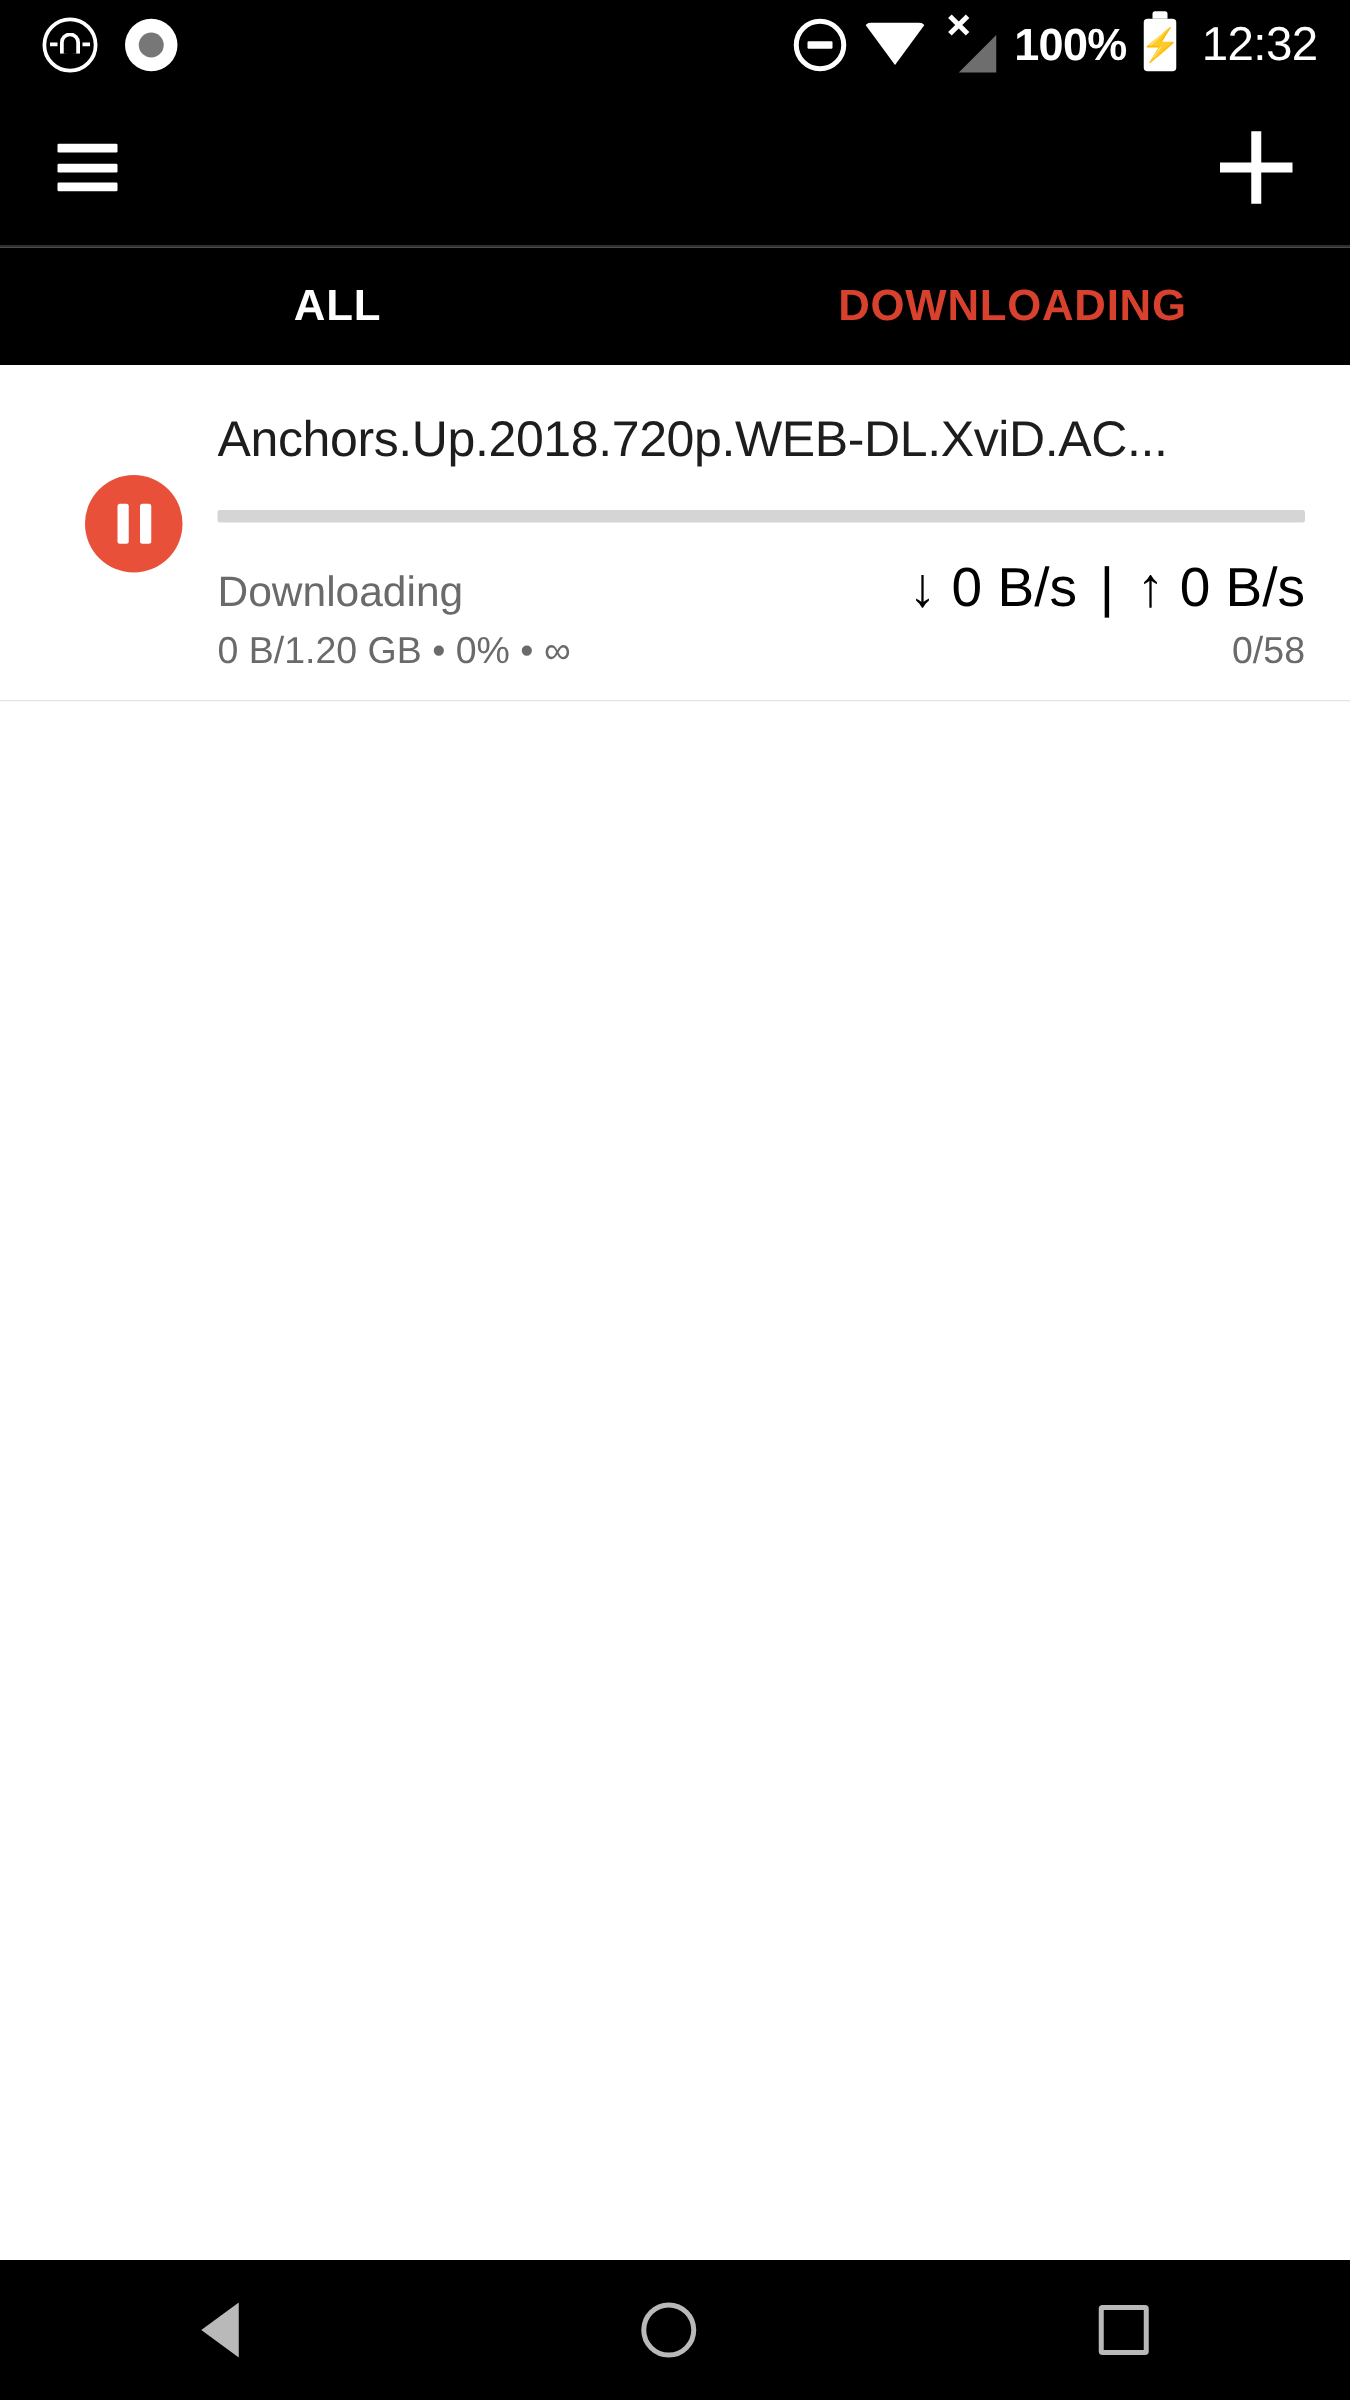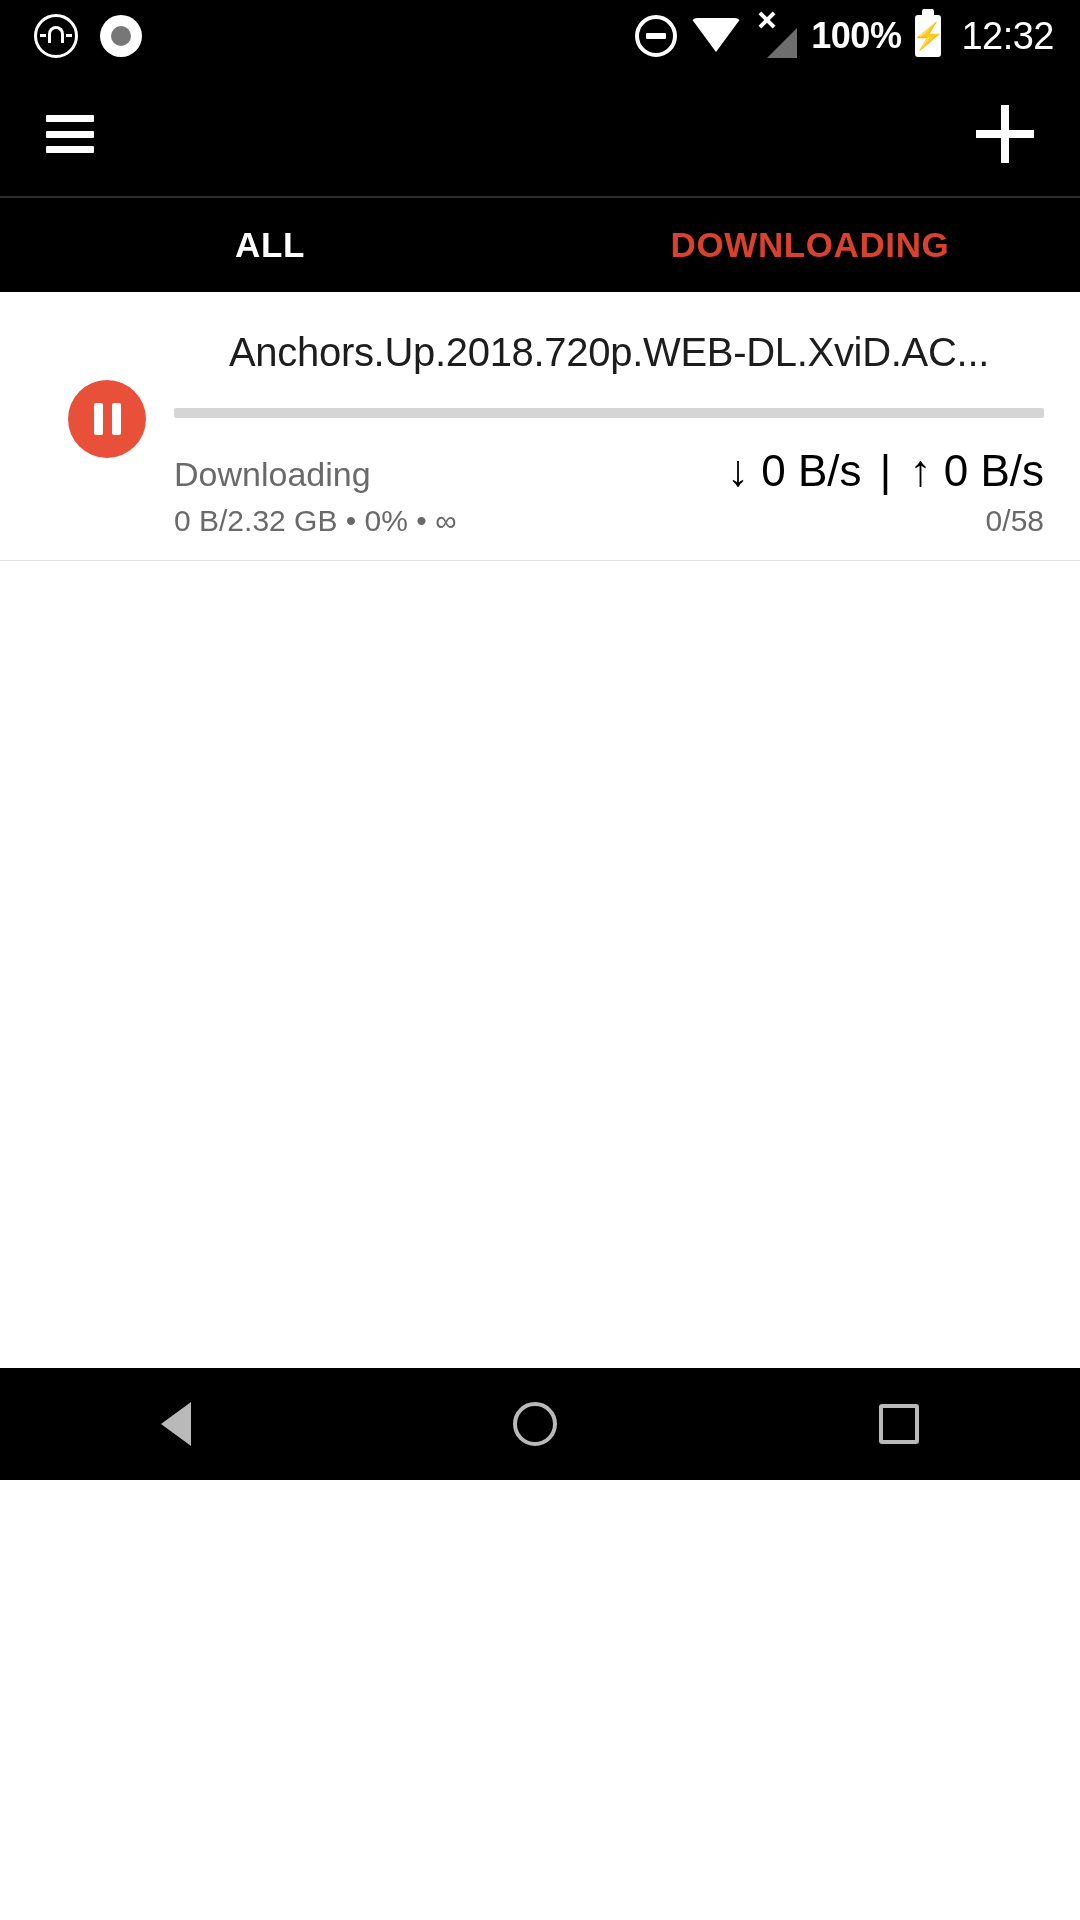--- a/index.html
+++ b/index.html
@@ -2,21 +2,21 @@
 <html><head>
 <meta charset="utf-8">
 <style>
   * { margin:0; padding:0; box-sizing:border-box; }
   html, body {
     width:1080px; height:1920px;
     background:#ffffff;
     font-family:"Liberation Sans", sans-serif;
     overflow:hidden;
   }
-  .screen { position:relative; width:1080px; height:1480px; background:#ffffff; display:flex; flex-direction:column; }
+  .screen { position:relative; width:1080px; height:1920px; background:#ffffff; display:flex; flex-direction:column; }
 
   
   .statusbar {
     height:72px; background:#000000; color:#ffffff;
     display:flex; align-items:center; justify-content:space-between;
     padding:0 26px 0 34px; flex:0 0 auto;
   }
   .status-left { display:flex; align-items:center; gap:22px; }
   .status-right { display:flex; align-items:center; gap:14px; }
 
@@ -89,21 +89,21 @@
     border-bottom:1px solid #e2e2e2;
     background:#ffffff;
   }
   .pause-btn {
     width:78px; height:78px; border-radius:50%; background:#e8503a;
     display:flex; align-items:center; justify-content:center; gap:9px;
     margin:62px 28px 0 32px; flex:0 0 auto; cursor:pointer;
   }
   .pause-btn i { display:block; width:9px; height:32px; background:#ffffff; border-radius:2px; }
 
-  .row-body { flex:1 1 auto; min-width:0; padding-top:10px;text-align:center; }
+  .row-body { flex:1 1 auto; min-width:0; padding-top:10px; }
   .row-title {
     font-size:40px; color:#1d1d1d; white-space:nowrap; overflow:hidden;
     text-overflow:ellipsis; letter-spacing:-0.3px; line-height:1.2;
   }
   .progress-track { margin-top:32px; height:10px; background:#d5d5d5; border-radius:2px; position:relative; overflow:hidden; }
   .progress-fill { height:100%; width:0%; background:#e8503a; }
 
   .row-meta-1, .row-meta-2 {
     display:flex; align-items:baseline; justify-content:space-between;
     color:#6a6a6a;
@@ -189,21 +189,21 @@
           <span>Downloading</span>
           <span class="speeds">
             <span>↓</span>
             <span>0 B/s</span>
             <span class="sep">|</span>
             <span>↑</span>
             <span>0 B/s</span>
           </span>
         </div>
         <div class="row-meta-2">
-          <span>0 B/2.32 GB • 0% • ∞</span>
+          <span>0 B/1.20 GB • 0% • ∞</span>
           <span>0/58</span>
         </div>
       </div>
     </div>
   </div>
 
   <div class="navbar">
     <div class="nav-back"></div>
     <div class="nav-home"></div>
     <div class="nav-recent"></div>

